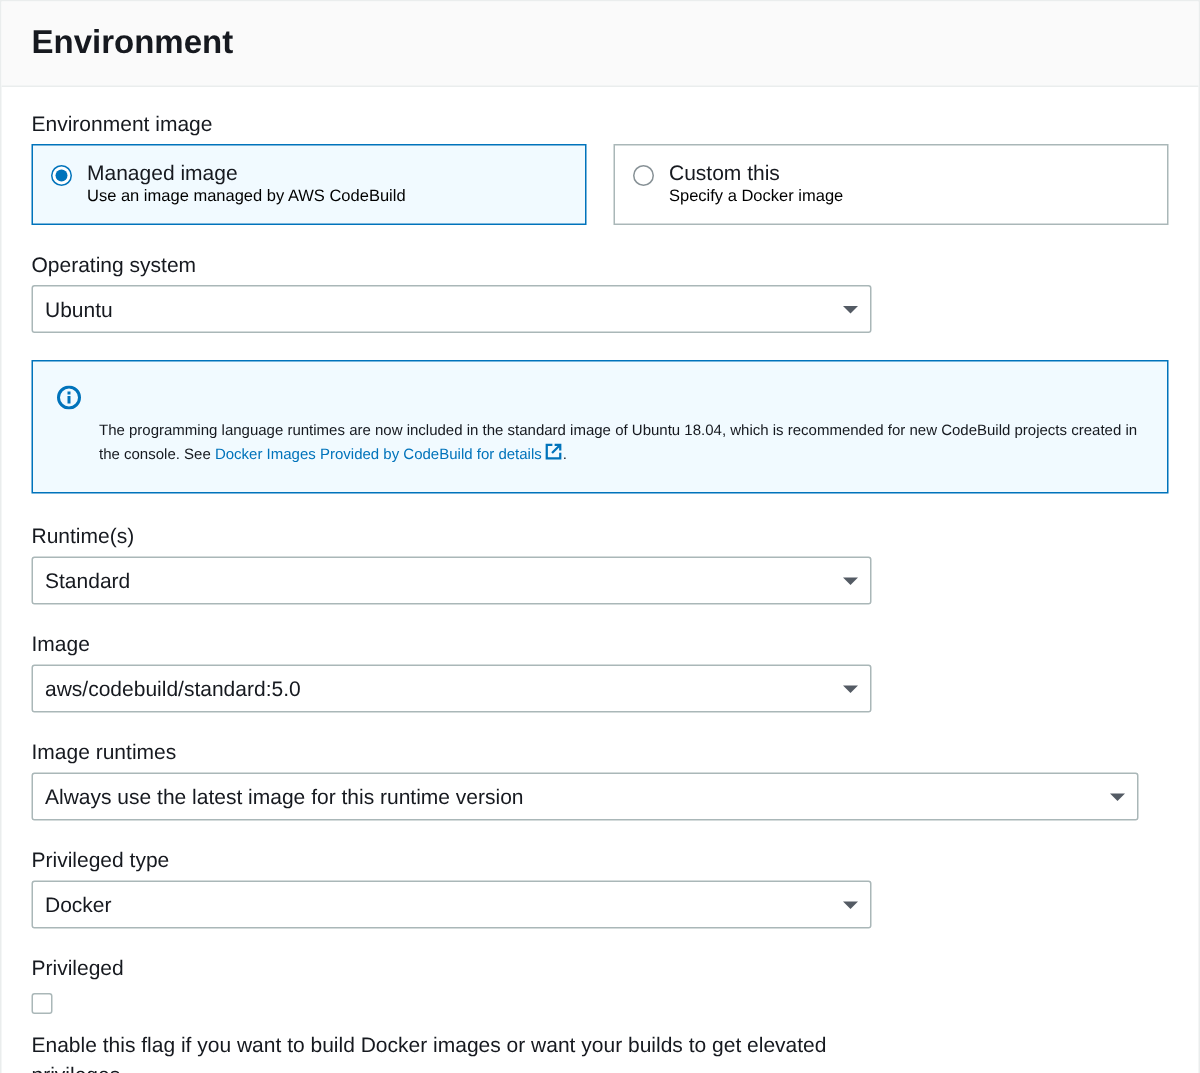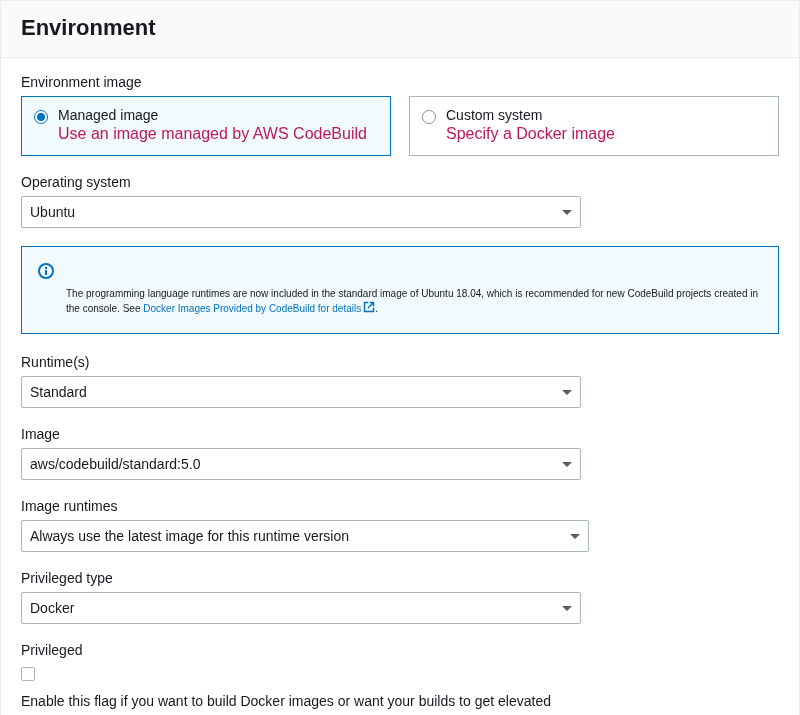--- a/index.html
+++ b/index.html
@@ -71,42 +71,42 @@
     background: #0073bb;
     border-radius: 50%;
     top: 2px;
     left: 2px;
   }
   .radio-title {
     font-size: 14px;
     color: #16191f;
   }
   .radio-desc {
-    font-size: 16px;
-    color: #be185d;
+    font-size: 11px;
+    color: #000000;
     margin-top: 2px;
   }
   .form-group {
     margin-bottom: 18px;
   }
   .select {
     width: 560px;
     height: 32px;
     border: 1px solid #aab7b8;
     border-radius: 2px;
     background: #fff;
     display: flex;
     align-items: center;
     justify-content: space-between;
     padding: 12px 8px;
     cursor: pointer;
     font-size: 14px;
   }
   .select.wide {
-    width: 568px;
+    width: 738px;
   }
   .select-caret {
     width: 0;
     height: 0;
     border-left: 5px solid transparent;
     border-right: 5px solid transparent;
     border-top: 5px solid #545b64;
   }
   .info-box {
     border: 1px solid #0073bb;
@@ -177,21 +177,21 @@
           <div class="radio-outer"></div>
           <div>
             <div class="radio-title">Managed image</div>
             <div class="radio-desc">Use an image managed by AWS CodeBuild</div>
           </div>
         </div>
 
         <div class="radio-card">
           <div class="radio-outer"></div>
           <div>
-            <div class="radio-title">Custom system</div>
+            <div class="radio-title">Custom this</div>
             <div class="radio-desc">Specify a Docker image</div>
           </div>
         </div>
 
       </div>
     </div>
 
     <div class="form-group">
       <div class="field-label">Operating system</div>
       <div class="select">

